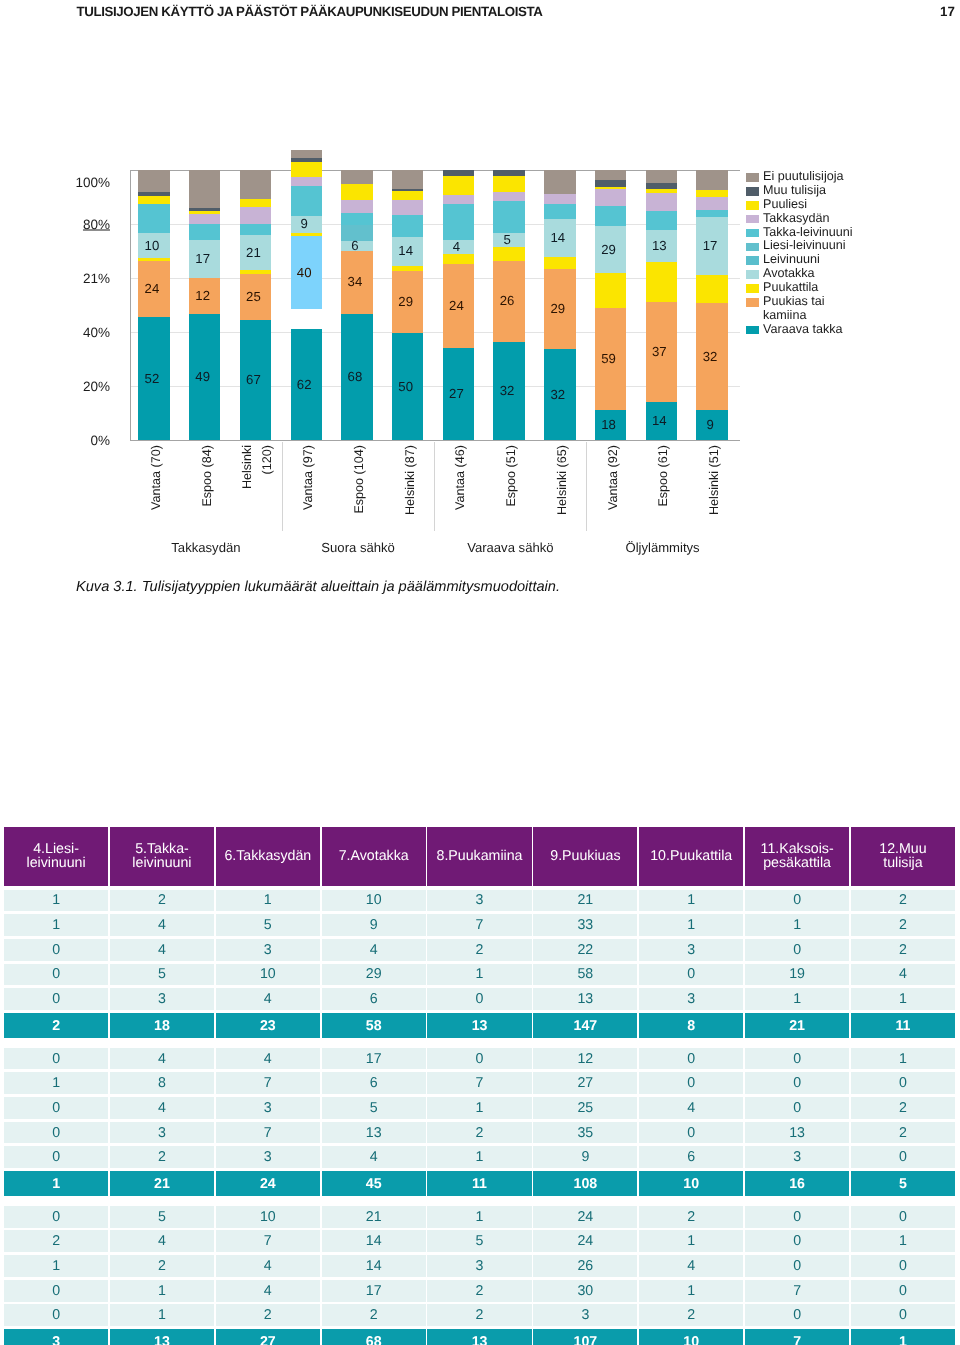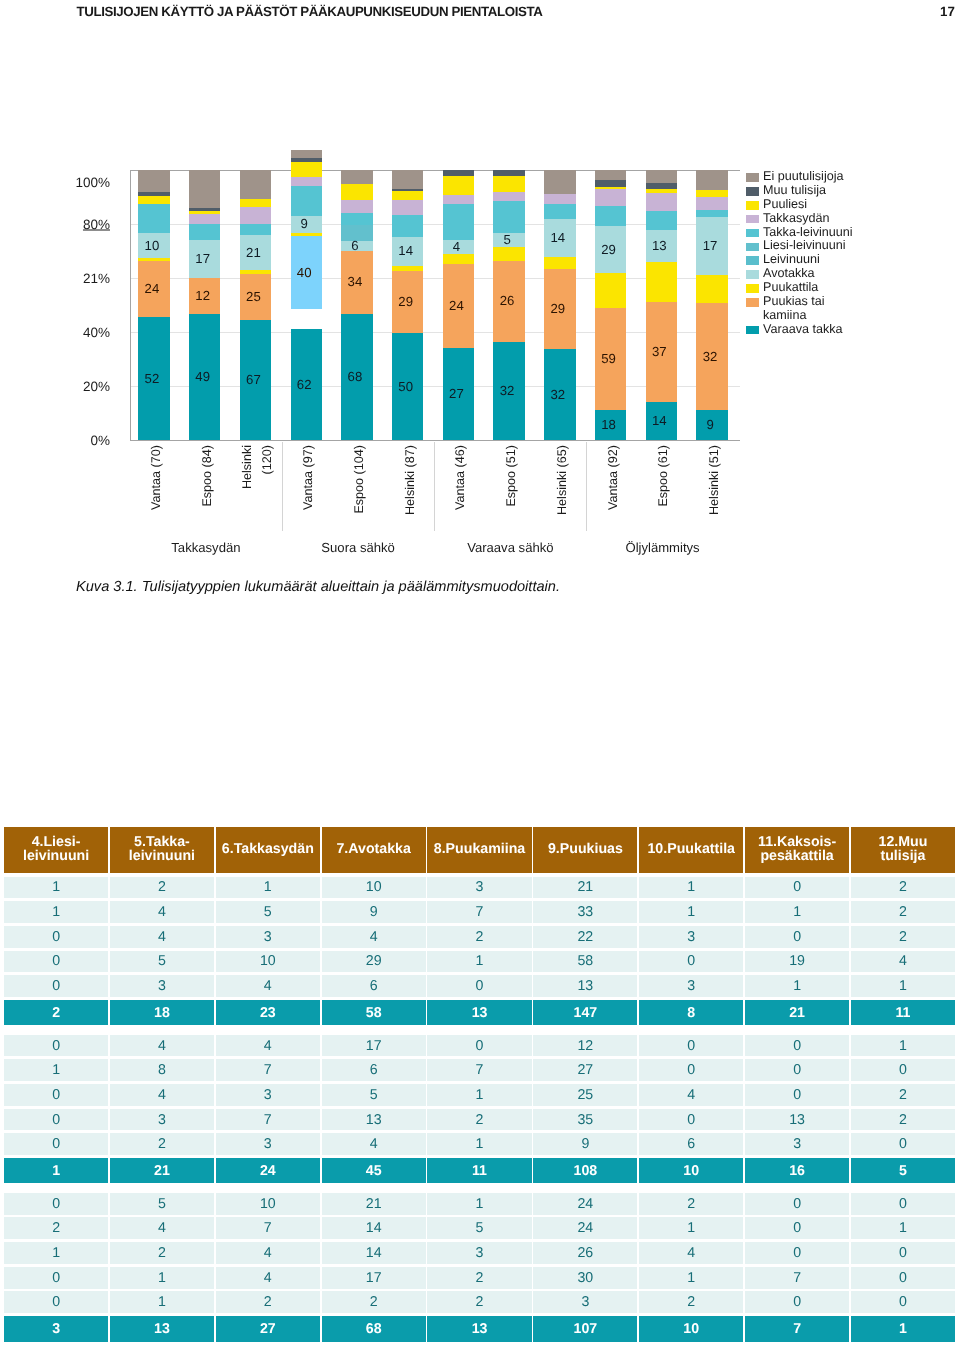--- a/index.html
+++ b/index.html
@@ -44,21 +44,21 @@
   
   #caption{position:absolute;left:76px;top:578.8px;font-size:14.6px;font-style:italic;color:#111;}
 
   
   #table{position:absolute;left:4px;top:827px;width:951px;}
   .trow{display:flex;width:951px;}
   .tcell{width:105.2px;margin-right:1.7px;box-sizing:border-box;display:flex;align-items:center;
          justify-content:center;text-align:center;}
   .tcell:last-child{margin-right:0;}
   .thead{margin-bottom:3.6px;}
-  .thead .tcell{height:46px;background:#a16207;color:#ffffff;font-weight:bold;font-size:14.2px;
+  .thead .tcell{height:59px;background:#701a75;color:#ffffff;font-weight:normal;font-size:14.2px;
                 line-height:13.6px;white-space:pre-line;}
   .tdata{margin-bottom:2.87px;}
   .tdata .tcell{height:21.8px;background:#E5F2F2;color:#176E77;font-size:14.2px;}
   .ttotal .tcell{height:25.5px;background:#0A9CAB;color:#ffffff;font-weight:bold;font-size:14.2px;}
   .tgap{height:9.3px;}
 </style>
 </head>
 <body>
 
 <div class="page">

